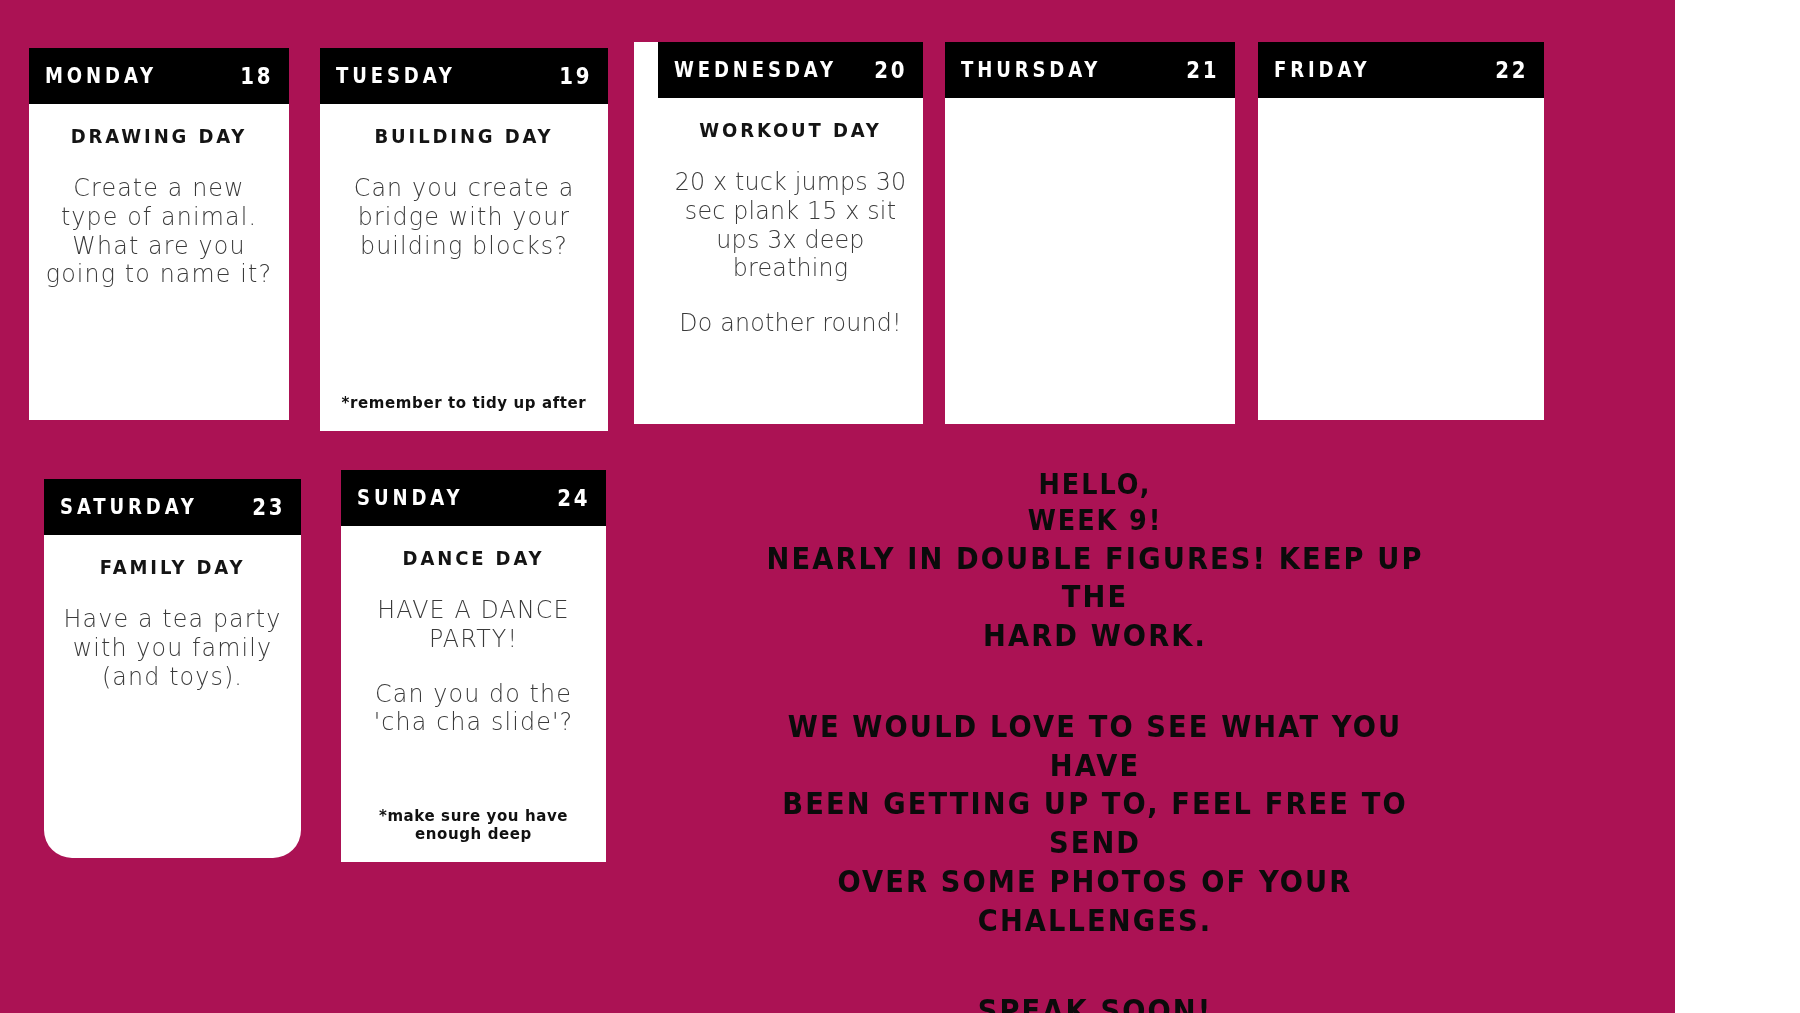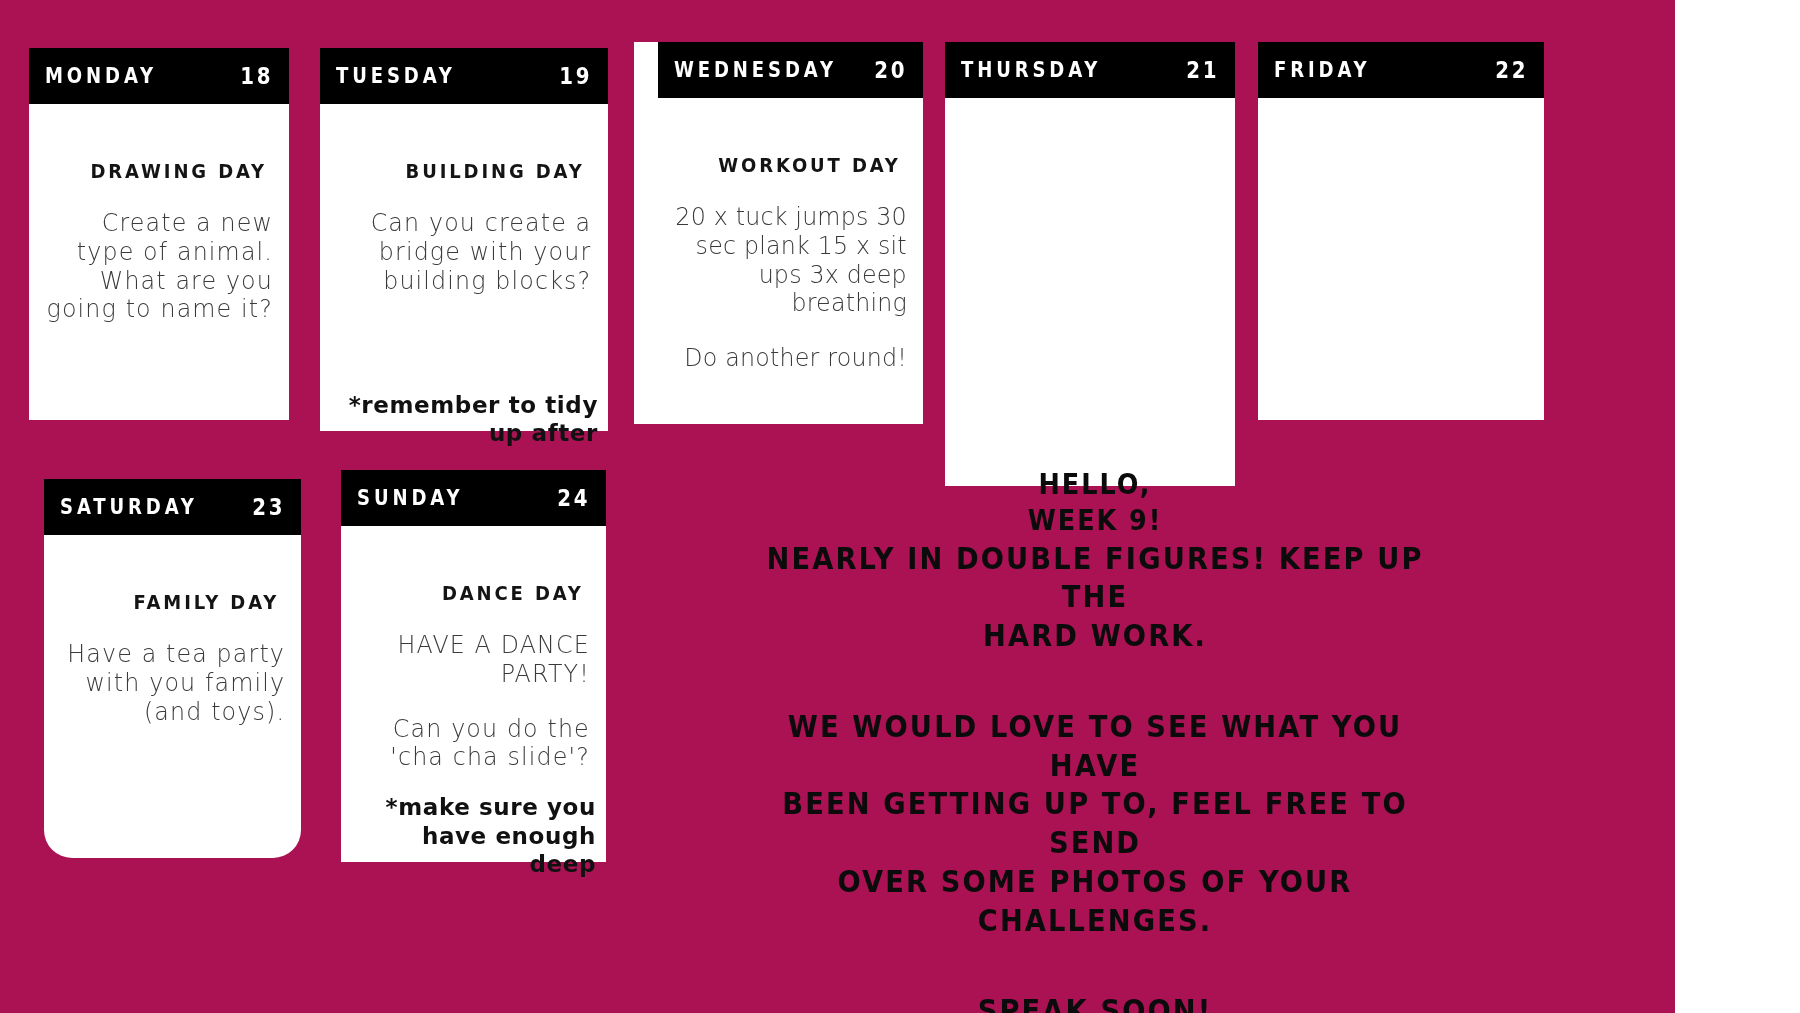--- a/index.html
+++ b/index.html
@@ -75,22 +75,21 @@
     letter-spacing: 3px;
     line-height: 1;
     transform: scaleX(0.86);
     transform-origin: right center;
   }
   .card-body {
     position: relative;
     height: calc(100% - 56px);
     padding: 20px 10px 12px 10px;
     box-sizing: border-box;
-    text-align: right;
-    margin-top: 35px;
+    text-align: center;
   }
   .card-title {
     font-family: "DejaVu Sans", sans-serif;
     font-weight: 700;
     font-size: 20px;
     letter-spacing: 3.2px;
     color: #141414;
     transform: scaleX(0.9);
     line-height: 1.2;
     margin-bottom: 26px;
@@ -107,31 +106,31 @@
   }
   .card-text.compact { letter-spacing: 0.2px; }
   .card-text.sub { margin-top: 26px; }
   .card-note {
     position: absolute;
     left: 10px;
     right: 10px;
     bottom: 18px;
     font-family: "DejaVu Sans", sans-serif;
     font-weight: 700;
-    font-size: 23px;
+    font-size: 15px;
     letter-spacing: 0.6px;
     line-height: 1.25;
     color: #111111;
   }
 
   
   #card-mon { left: 29px;   top: 48px;  width: 260px; height: 372px; }
   #card-tue { left: 320px;  top: 48px;  width: 288px; height: 383px; }
   #card-wed { left: 634px;  top: 42px;  width: 289px; height: 382px; padding-left: 24px; }
-  #card-thu { left: 945px;  top: 42px;  width: 290px; height: 444px; }
+  #card-thu { left: 945px;  top: 42px;  width: 290px; height: 382px; }
   #card-fri { left: 1258px; top: 42px;  width: 286px; height: 378px; }
   #card-sat { left: 44px;   top: 479px; width: 257px; height: 379px; border-radius: 28px; }
   #card-sun { left: 341px;  top: 470px; width: 265px; height: 392px; }
 
   
   #message {
     position: absolute;
     left: 690px;
     top: 466px;
     width: 810px;

